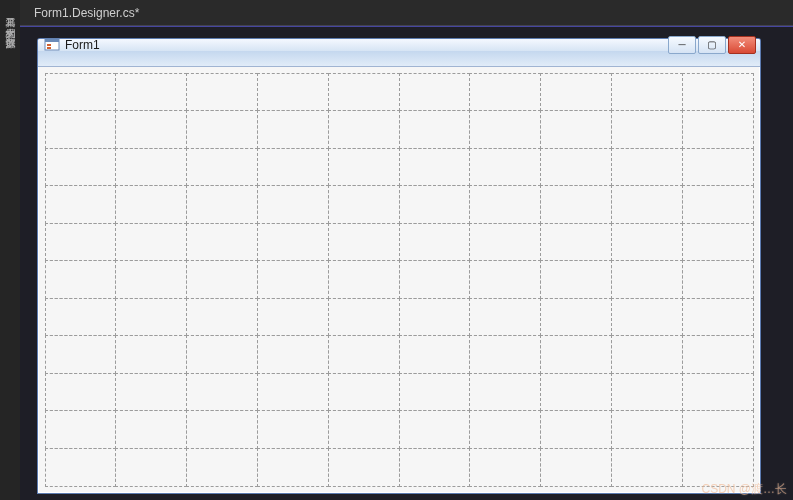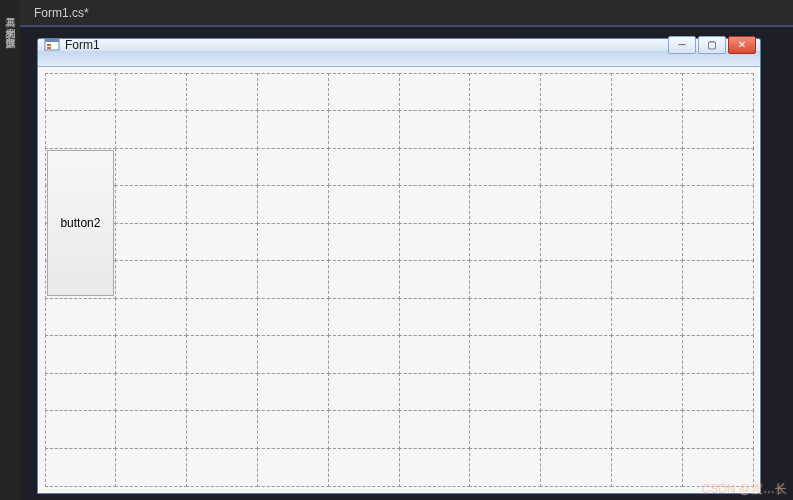--- a/index.html
+++ b/index.html
@@ -124,21 +124,21 @@
 <body>
 
 <div class="tool-strip">
   <div class="vtab">工具箱</div>
   <div class="vtab">文档大纲</div>
   <div class="vtab">数据源</div>
 </div>
 
 <div class="tab-bar">
   <div class="doc-tab inactive">
-    <span>Form1.cs*</span>
+    <span>Form1.Designer.cs*</span>
   </div>
 </div>
 <div class="border-accent"></div>
 
 <div class="design-area">
   <div class="winform">
     <div class="titlebar">
       <span class="app-icon">
         <svg viewBox="0 0 16 16">
           <rect x="1" y="2" width="14" height="11" fill="#fff" stroke="#6a8ab8" stroke-width="1"></rect>
@@ -261,19 +261,18 @@
           <div class="cell" style="grid-column:2;grid-row:11"></div>
           <div class="cell" style="grid-column:3;grid-row:11"></div>
           <div class="cell" style="grid-column:4;grid-row:11"></div>
           <div class="cell" style="grid-column:5;grid-row:11"></div>
           <div class="cell" style="grid-column:6;grid-row:11"></div>
           <div class="cell" style="grid-column:7;grid-row:11"></div>
           <div class="cell" style="grid-column:8;grid-row:11"></div>
           <div class="cell" style="grid-column:9;grid-row:11"></div>
           <div class="cell" style="grid-column:10;grid-row:11"></div>
 
-        <div class="form-button b2">button2</div>
       </div>
     </div>
   </div>
 </div>
 
 <div class="watermark">CSDN @渡…长</div>
 
 </body></html>

